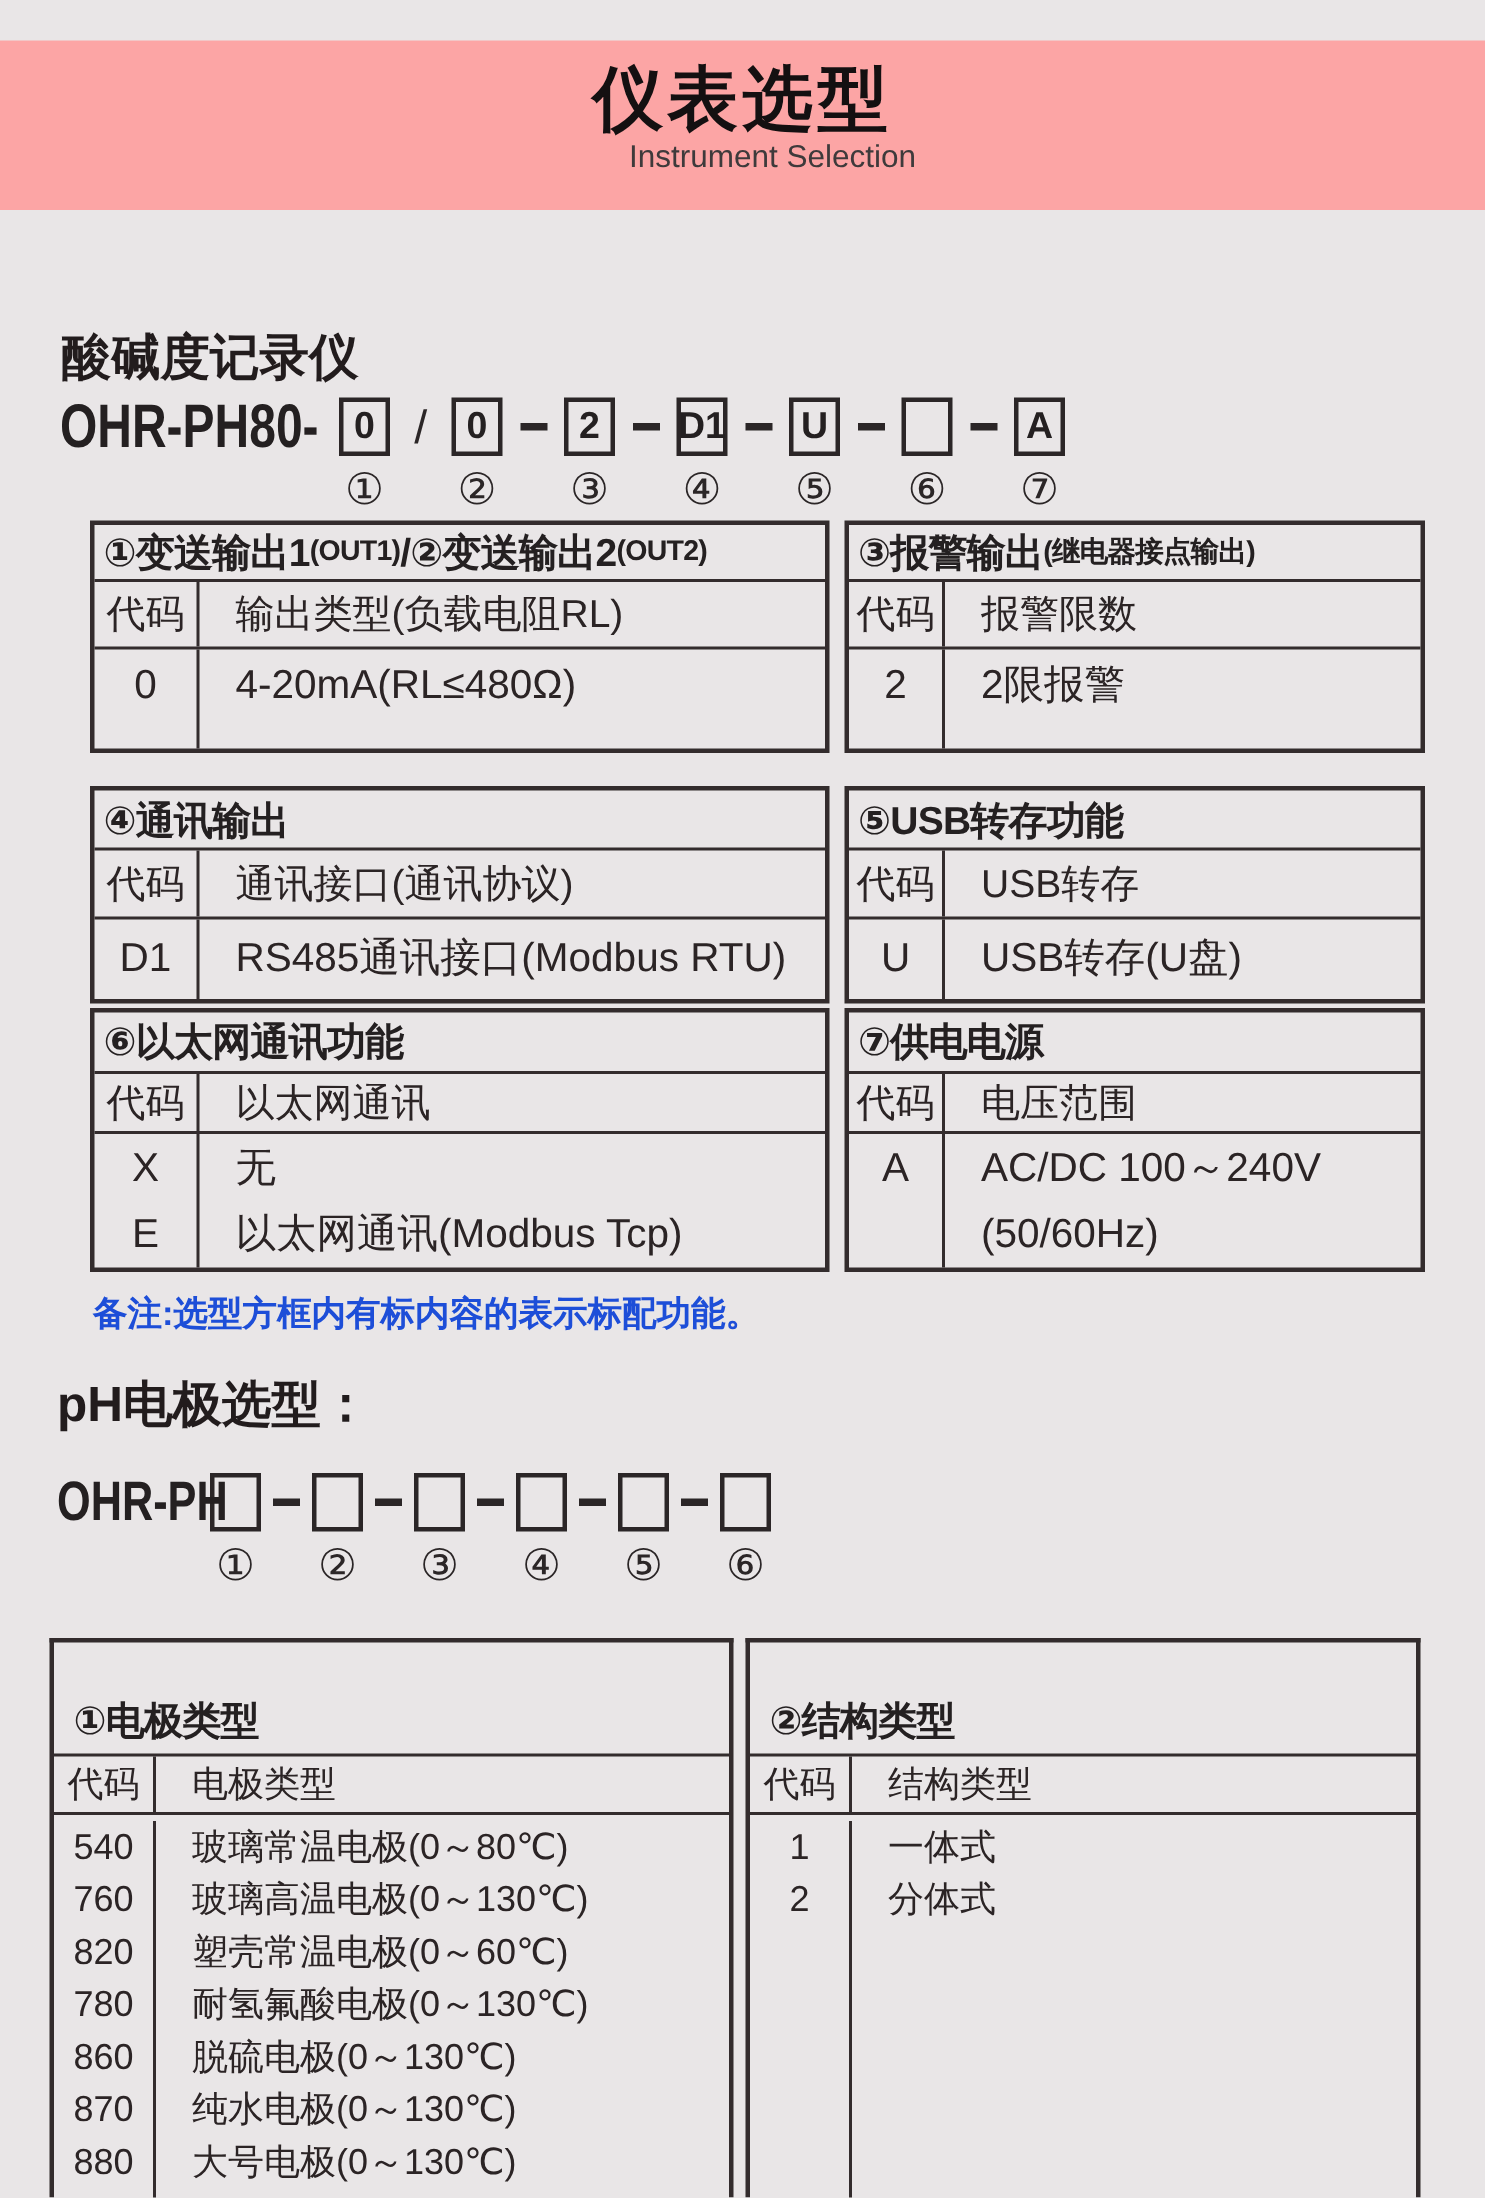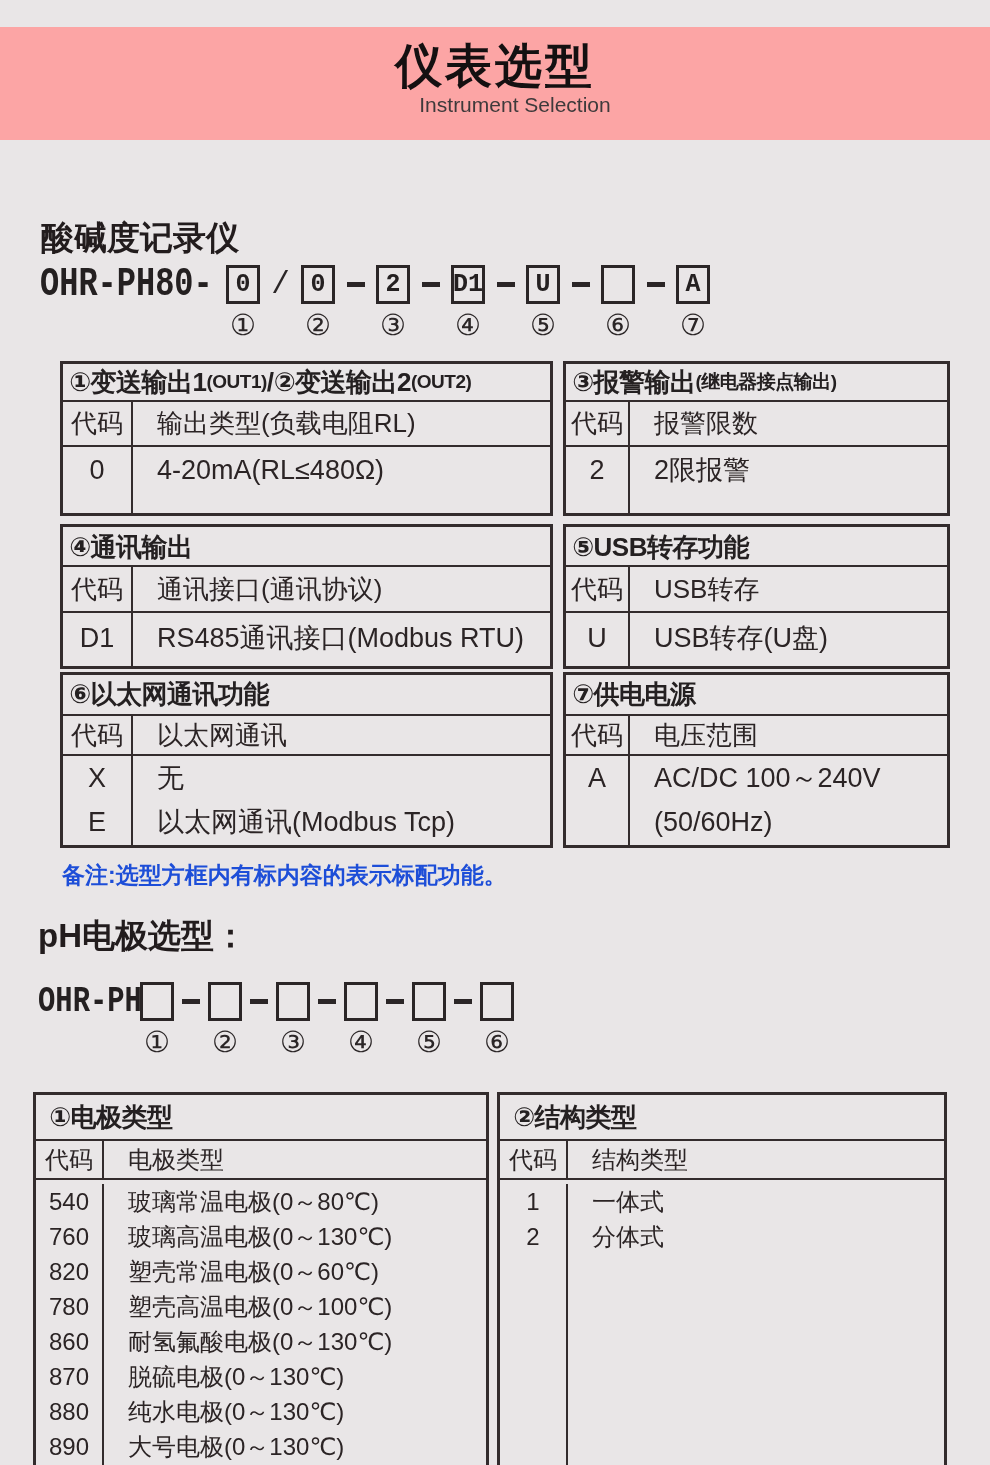--- a/index.html
+++ b/index.html
@@ -12,21 +12,21 @@
   .title-band{position:absolute;top:27px;left:0;width:990px;height:113px;background:#fca5a5;text-align:center;}
   .page-title{padding-top:13px;font-size:47px;font-weight:700;letter-spacing:3px;color:#141011;line-height:1.1;}
   .page-subtitle{font-size:21px;color:#3e3a3b;margin-top:1px;padding-left:40px;}
 
   
   .recorder-heading{position:absolute;left:41px;top:216px;font-size:33px;font-weight:600;color:#221c1d;}
   .note{position:absolute;left:62px;top:860px;font-size:23px;font-weight:700;color:#1d4ed8;}
   .ph-heading{position:absolute;left:38px;top:914px;font-size:33px;font-weight:700;color:#221c1d;}
 
   
-  .model-line{position:absolute;display:flex;align-items:flex-start;font-family:Liberation Mono, monospace;}
+  .model-line{position:absolute;display:flex;align-items:flex-start;}
   #model1{left:40px;top:265px;}
   #model2{left:38px;top:982px;}
   .model-prefix{height:38px;display:flex;align-items:center;}
   .model-prefix span{display:inline-block;white-space:nowrap;font-weight:600;color:#242021;
     transform:scaleX(0.78);transform-origin:0 50%;}
   #model1 .model-prefix{width:186px;}
   #model1 .model-prefix span{font-size:41px;}
   #model2 .model-prefix{width:102px;}
   #model2 .model-prefix span{font-size:37px;}
   .slot{display:flex;flex-direction:column;align-items:center;width:34px;}
@@ -35,21 +35,21 @@
     font-size:25px;font-weight:600;color:#242021;background:transparent;}
   .mnum{margin-top:9px;font-size:29px;color:#2b2627;line-height:1;}
   .msep{height:39px;display:flex;align-items:center;justify-content:center;}
   #model1 .msep{width:41px;}
   #model2 .msep{width:34px;}
   .dashbar{width:18px;height:5px;background:#2b2627;}
   .slash{font-size:31px;color:#2b2627;}
 
   
   .band{position:absolute;left:60px;width:890px;display:flex;gap:10px;}
-  #band1{top:361px;}
+  #band1{top:347px;}
   #band2{top:524px;}
   #band3{top:672px;}
   .bt{box-sizing:border-box;border:3px solid #332c2d;}
   .band .bt.left{width:493px;}
   .band .bt.right{width:387px;}
   .bt-title{border-bottom:2px solid #332c2d;padding:0 6px;white-space:nowrap;font-weight:700;color:#242021;
     display:flex;align-items:center;}
   .hb{font-size:26px;letter-spacing:-0.5px;}
   .hs{font-size:19px;letter-spacing:-0.5px;}
   .bt-row{display:flex;border-bottom:2px solid #332c2d;}
@@ -67,21 +67,21 @@
   #band3 .bt-title{height:39px;}
   #band3 .colhead{height:38px;line-height:38px;font-size:26px;}
   #band3 .datarow{height:89px;font-size:27px;}
   #band3 .datarow .cell-line{line-height:44px;}
 
   
   .t2{position:absolute;left:33px;top:1092px;width:914px;display:flex;gap:8px;}
   .t2 .bt{border-bottom:none;height:373px;}
   .t2 .bt.left{width:456px;}
   .t2 .bt.right{width:450px;}
-  .t2 .bt-title{height:44px;font-size:26px;padding-left:13px;}
+  .t2 .bt-title{height:44px;font-size:26px;padding-left:13px;margin-top:30px;}
   .t2 .colhead{height:37px;line-height:37px;font-size:24px;}
   .t2 .bt-code{width:66px;}
   .t2 .datarow{height:285px;font-size:24px;padding-top:4px;}
   .t2 .cell-line{line-height:35px;}
 </style>
 </head>
 <body>
 
 <div class="title-band">
   <div class="page-title">仪表选型</div>
@@ -324,21 +324,20 @@
         <div class="cell-line">780</div>
         <div class="cell-line">860</div>
         <div class="cell-line">870</div>
         <div class="cell-line">880</div>
         <div class="cell-line">890</div>
       </div>
       <div class="bt-name">
         <div class="cell-line">玻璃常温电极(0～80℃)</div>
         <div class="cell-line">玻璃高温电极(0～130℃)</div>
         <div class="cell-line">塑壳常温电极(0～60℃)</div>
-        <div class="cell-line">塑壳高温电极(0～100℃)</div>
         <div class="cell-line">耐氢氟酸电极(0～130℃)</div>
         <div class="cell-line">脱硫电极(0～130℃)</div>
         <div class="cell-line">纯水电极(0～130℃)</div>
         <div class="cell-line">大号电极(0～130℃)</div>
       </div>
     </div>
   </div>
   <div class="bt right">
     <div class="bt-title">
       <span class="hb">②结构类型</span>

